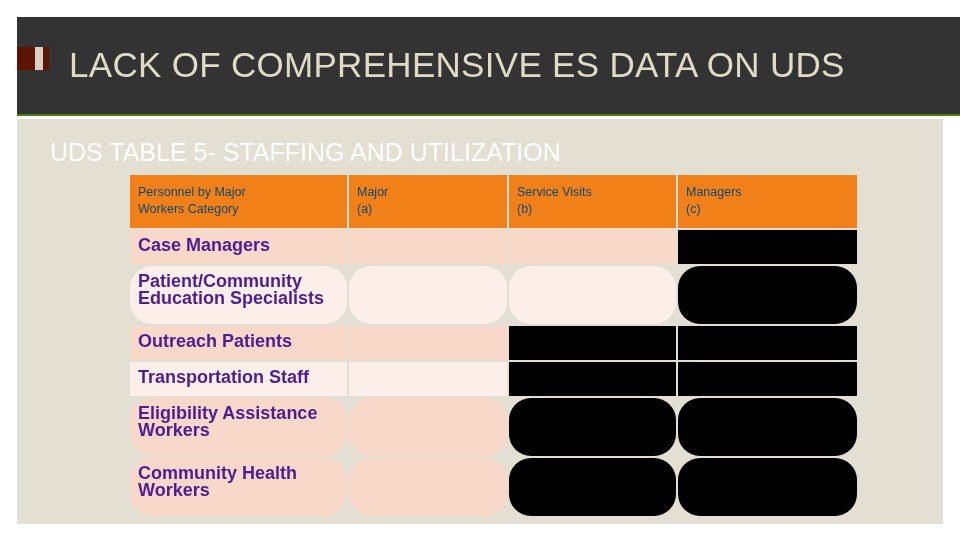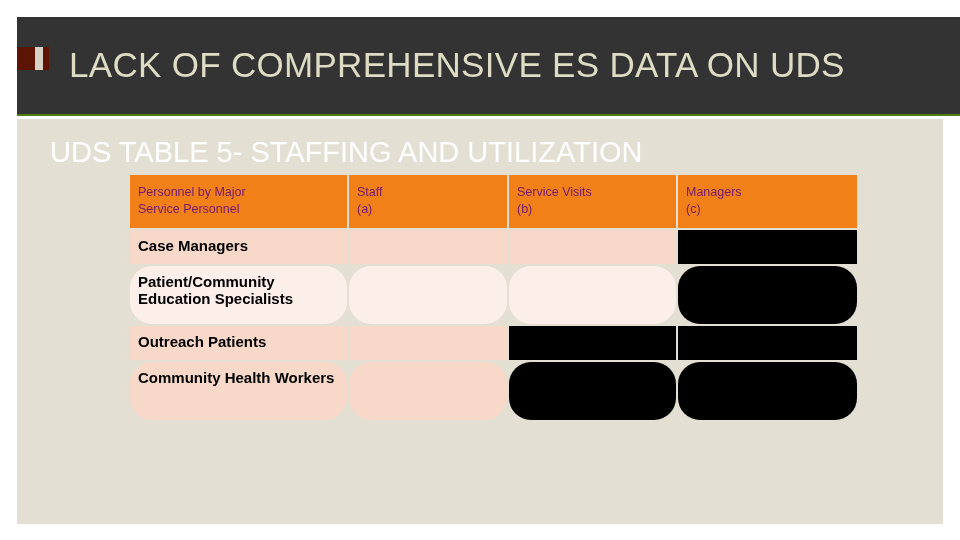--- a/index.html
+++ b/index.html
@@ -72,21 +72,21 @@
     top: 119px;
     width: 926px;
     height: 405px;
     background: #e3dfd3;
   }
 
   #subtitle {
     position: absolute;
     left: 33px;
     top: 17px;
-    font-size: 29px;
+    font-size: 25px;
     line-height: 32px;
     color: #ffffff;
     white-space: nowrap;
     font-weight: 400;
   }
 
   
   #uds-table {
     position: absolute;
     left: 111px;
@@ -98,38 +98,38 @@
     font-size: 12.5px;
   }
 
   #uds-table col.c-personnel { width: 217px; }
   #uds-table col.c-ftes      { width: 158px; }
   #uds-table col.c-visits    { width: 167px; }
   #uds-table col.c-patients  { width: 179px; }
 
   #uds-table th {
     background: #f28018;
-    color: #701a75;
+    color: #0c4a6e;
     text-align: left;
     vertical-align: top;
     font-weight: 400;
     padding: 9px 8px 10px 8px;
     line-height: 17px;
     font-size: 12.5px;
   }
   #uds-table th .sub {
     display: block;
   }
 
   #uds-table td {
     vertical-align: top;
     padding: 7px 8px 7px 8px;
     line-height: 17px;
-    color: #000000;
-    font-size: 15px;
+    color: #4c1d95;
+    font-size: 18px;
     font-weight: 600;
   }
 
   tr.row-a td { background: #f8d8c9; }
   tr.row-b td { background: #fcefe9; }
 
   td.redacted {
     background: #000000 !important;
     color: #000000;
   }
@@ -157,24 +157,24 @@
       <colgroup>
         <col class="c-personnel">
         <col class="c-ftes">
         <col class="c-visits">
         <col class="c-patients">
       </colgroup>
       <thead>
         <tr>
           <th>
             <span>Personnel by Major</span>
-            <span class="sub">Service Personnel</span>
-          </th>
-          <th>
-            <span>Staff</span>
+            <span class="sub">Workers Category</span>
+          </th>
+          <th>
+            <span>Major</span>
             <span class="sub">(a)</span>
           </th>
           <th>
             <span>Service Visits</span>
             <span class="sub">(b)</span>
           </th>
           <th>
             <span>Managers</span>
             <span class="sub">(c)</span>
           </th>
@@ -192,20 +192,32 @@
             <td class="tall-2"></td>
             <td class="tall-2"></td>
             <td class="tall-2 redacted"></td>
           </tr>
           <tr class="row-a">
             <td class="tall-1">Outreach Patients</td>
             <td class="tall-1"></td>
             <td class="tall-1 redacted"></td>
             <td class="tall-1 redacted"></td>
           </tr>
+          <tr class="row-b">
+            <td class="tall-1">Transportation Staff</td>
+            <td class="tall-1"></td>
+            <td class="tall-1 redacted"></td>
+            <td class="tall-1 redacted"></td>
+          </tr>
+          <tr class="row-a">
+            <td class="tall-2">Eligibility Assistance Workers</td>
+            <td class="tall-2"></td>
+            <td class="tall-2 redacted"></td>
+            <td class="tall-2 redacted"></td>
+          </tr>
           <tr class="row-a">
             <td class="tall-2">Community Health Workers</td>
             <td class="tall-2"></td>
             <td class="tall-2 redacted"></td>
             <td class="tall-2 redacted"></td>
           </tr>
         </tbody>
     </table>
 
   </div>

